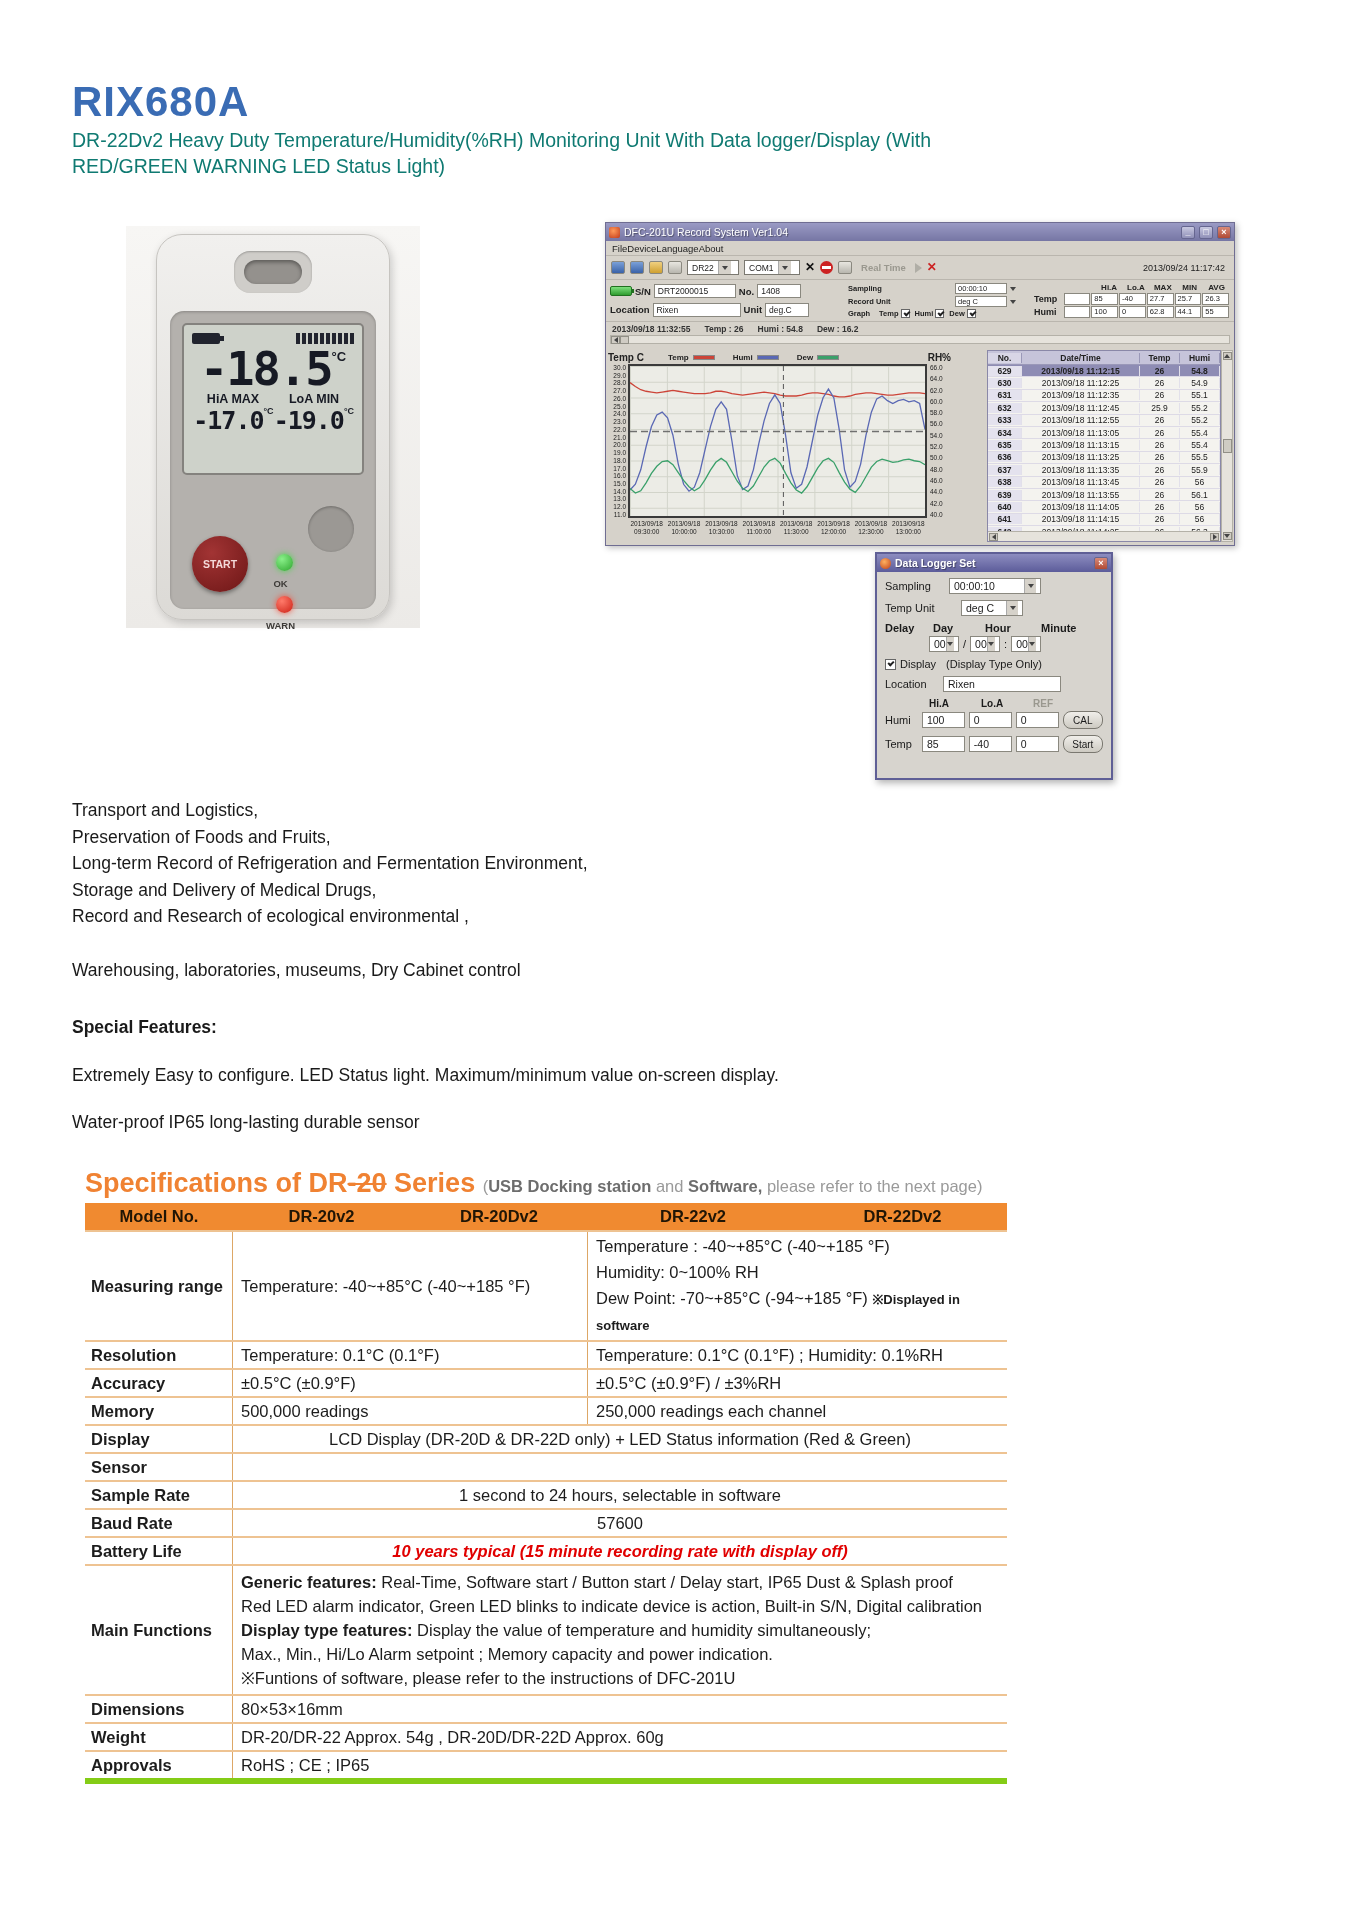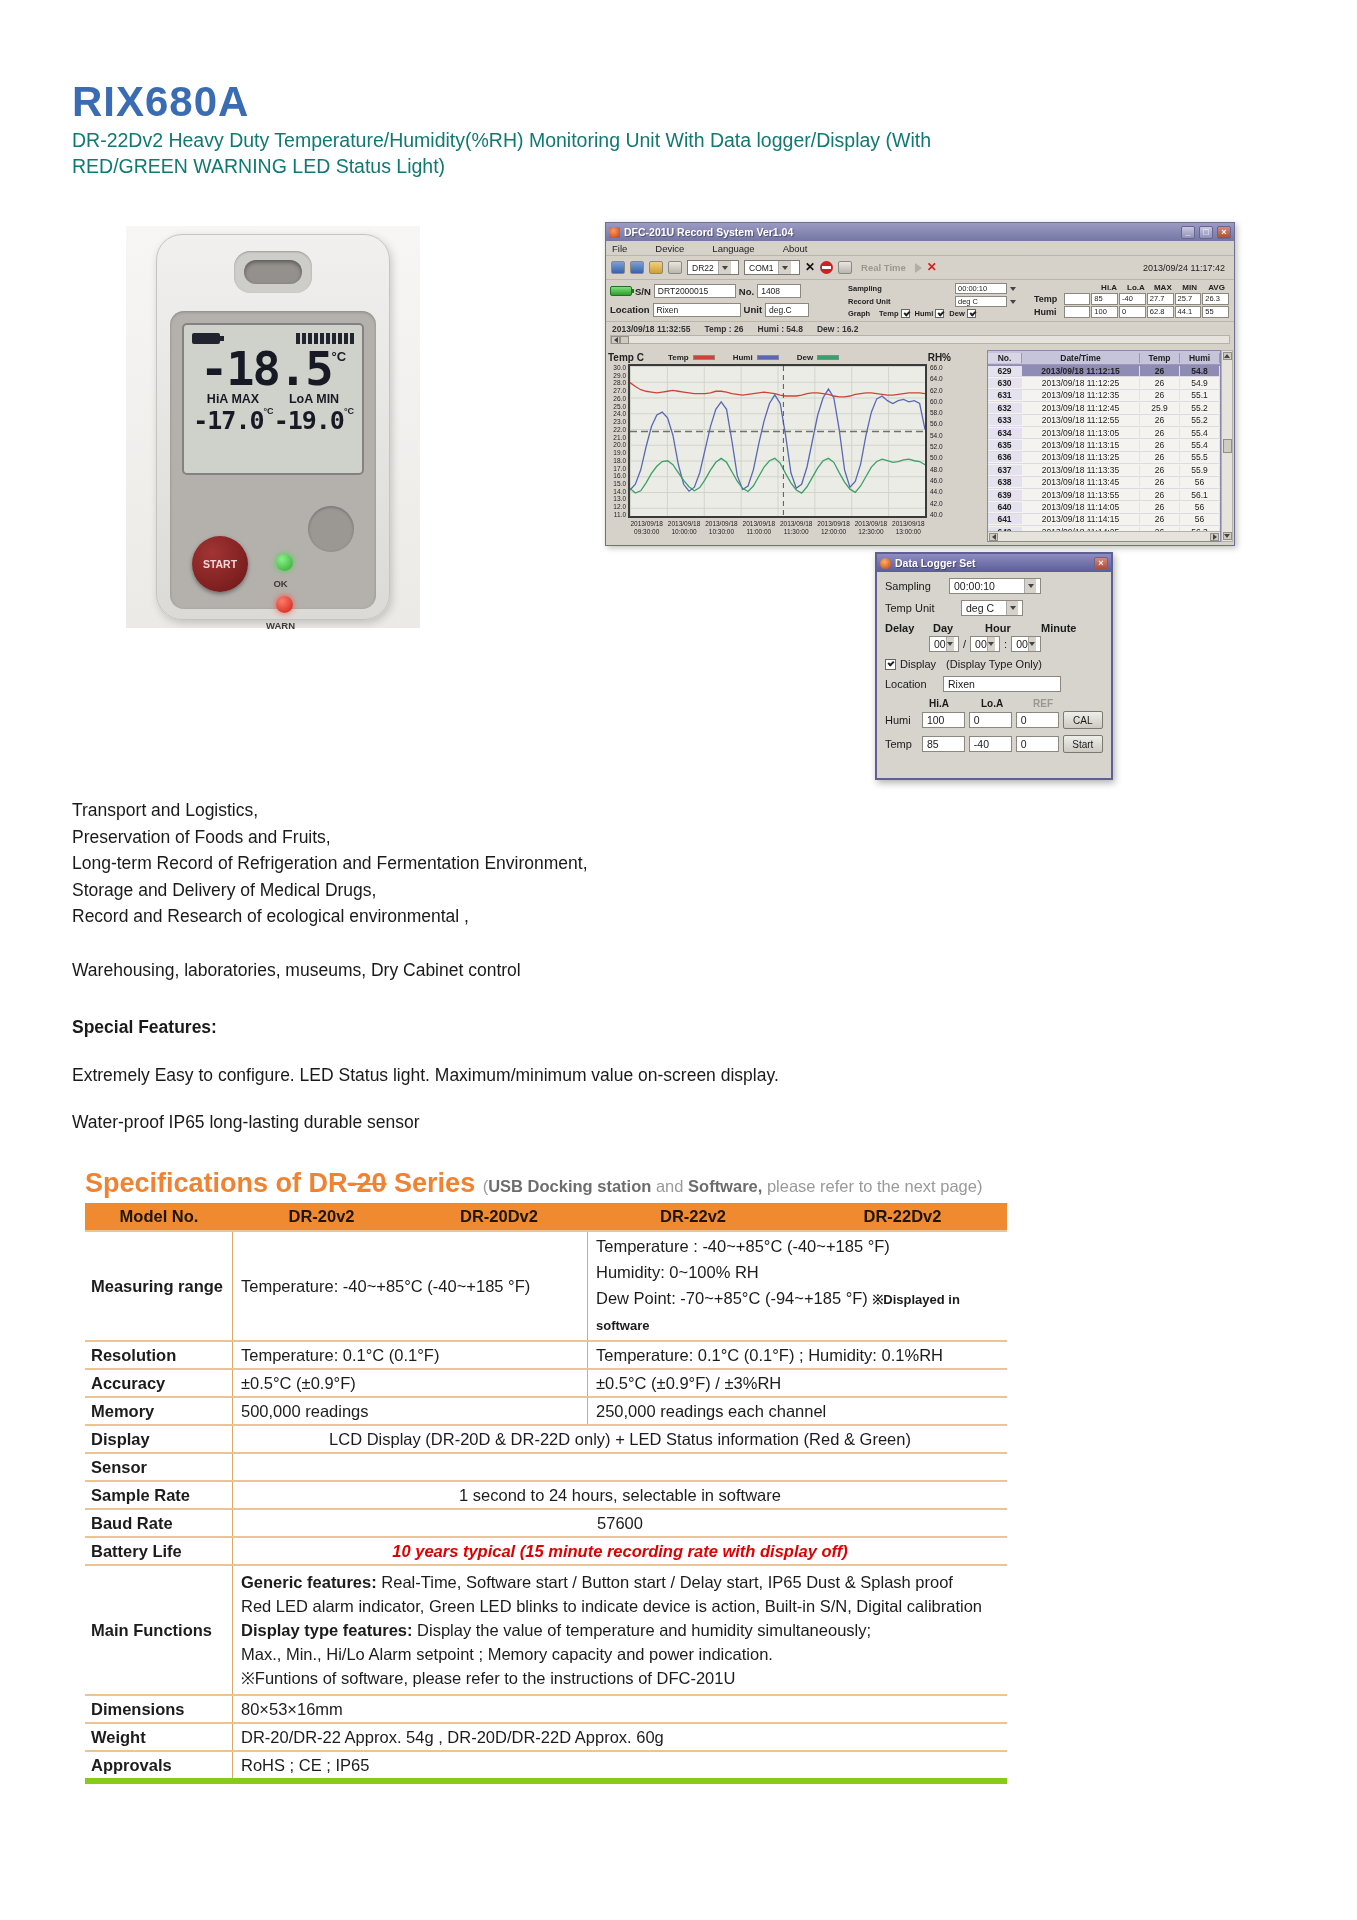--- a/index.html
+++ b/index.html
@@ -34,24 +34,24 @@
   .led-row { position:absolute; left:96px; top:243px; display:flex; align-items:center; gap:7px;flex-direction:column; }
   .led { width:17px; height:17px; border-radius:50%; }
   .led.green { background:radial-gradient(circle at 35% 30%, #8af08a, #2da62d); box-shadow:0 0 6px #4ed44e; }
   .led.red { background:radial-gradient(circle at 35% 30%, #ff7a6a, #cc1f14); box-shadow:0 0 6px #ee5544; }
   .led-label { font-size:9.5px; font-weight:bold; color:#3c3a37; margin-right:8px; }
 
   
   .sw { position:absolute; left:605px; top:222px; width:630px; height:324px; background:#d6d2ca; border:1px solid #6f6d92; box-shadow:2px 2px 6px rgba(0,0,0,.25); font-size:9px; color:#222; }
   .sw-title { height:18px; background:linear-gradient(180deg,#9a9ac4,#7676a4); display:flex; align-items:center; padding:0 3px; gap:4px; }
   .sw-title .ico { width:11px; height:11px; background:radial-gradient(circle at 40% 35%, #ff9a5a, #c23a1a); border-radius:2px; }
-  .sw-title .txt { color:#fff; font-weight:bold; font-size:10.5px; text-shadow:1px 1px 1px rgba(0,0,0,.4); flex:1; }
+  .sw-title .txt { color:#fff; font-weight:normal; font-size:10.5px; text-shadow:1px 1px 1px rgba(0,0,0,.4); flex:1; }
   .winbtn { width:14px; height:13px; background:linear-gradient(180deg,#c8c8e0,#9090b8); border:1px solid #666690; border-radius:2px; color:#fff; font-size:9px; line-height:11px; text-align:center; font-weight:bold; }
   .winbtn.close { background:linear-gradient(180deg,#d88a78,#b04a34); }
-  .sw-menu { height:15px; display:flex; align-items:center; gap:28px; padding:0 6px; border-bottom:1px solid #bab6ae; font-size:9.5px; }
+  .sw-menu { height:15px; display:flex; align-items:center; gap:0; padding:0 6px; border-bottom:1px solid #bab6ae; font-size:9.5px; }
   .sw-tools { height:24px; display:flex; align-items:center; gap:5px; padding:0 5px; border-bottom:1px solid #bab6ae; }
   .tbi { width:14px; height:13px; border:1px solid #8a887f; border-radius:2px; }
   .tbi.save { background:linear-gradient(180deg,#7aa0d8,#3a62a8); }
   .tbi.open { background:linear-gradient(180deg,#f0d080,#cfa030); }
   .tbi.print { background:linear-gradient(180deg,#e8e6e0,#b8b6ae); }
   .dd { display:flex; align-items:center; background:#fff; border:1px solid #7a7870; height:15px; padding-left:4px; font-size:8.5px; }
   .dd .arr { width:13px; height:13px; margin-left:4px; background:#d6d2ca; border-left:1px solid #aaa; display:flex; align-items:center; justify-content:center; }
   .tri-d { width:0; height:0; border-left:3px solid transparent; border-right:3px solid transparent; border-top:4px solid #444; }
   .xmark { color:#111; font-weight:bold; font-size:12px; line-height:13px; }
   .xmark.red { color:#c22; }
@@ -127,21 +127,21 @@
   .dlg-title .txt { color:#fff; font-weight:bold; font-size:10.5px; flex:1; text-shadow:1px 1px 1px rgba(0,0,0,.4); }
   .dlg-body { padding:6px 8px 0; }
   .drow { display:flex; align-items:center; margin-bottom:6px; gap:4px; }
   .dfield { background:#fff; border:1px solid #8a887f; height:16px; display:inline-flex; align-items:center; padding:0 4px; font-size:10.5px; }
   .dfield .arr { margin-left:auto; width:12px; height:14px; background:#d6d2ca; border-left:1px solid #aaa; display:flex; align-items:center; justify-content:center; }
   .dsmall { width:30px; }
   .dlbl { font-size:11px; }
   .dhdr { display:flex; font-size:10px; font-weight:bold; margin:2px 0 2px 44px; }
   .dhdr span { width:52px; }
   .dhdr .ref { color:#9a988f; }
-  .dbtn { margin-left:auto; width:44px; height:18px; background:linear-gradient(180deg,#f0eeea,#cdcac2); border:1px solid #7a7870; border-radius:2px; font-size:10px; display:flex; align-items:center; justify-content:center; }
+  .dbtn { margin-left:auto; width:44px; height:18px; background:linear-gradient(180deg,#f0eeea,#cdcac2); border:1px solid #7a7870; border-radius:8px; font-size:10px; display:flex; align-items:center; justify-content:center; }
 
   
   .apps { position:absolute; left:72px; top:797px; font-size:17.5px; line-height:26.5px; color:#1a1a1a; }
   .apps .gap1 { margin-top:27px; }
   .apps .bold { font-weight:bold; }
 
   
   .spec-title { position:absolute; left:85px; top:1168px; font-size:27px; font-weight:bold; color:#f08232; }
   .spec-title .strike { text-decoration:line-through; }
   .spec-note { font-size:16.5px; font-weight:normal; color:#9a9a9a; }

